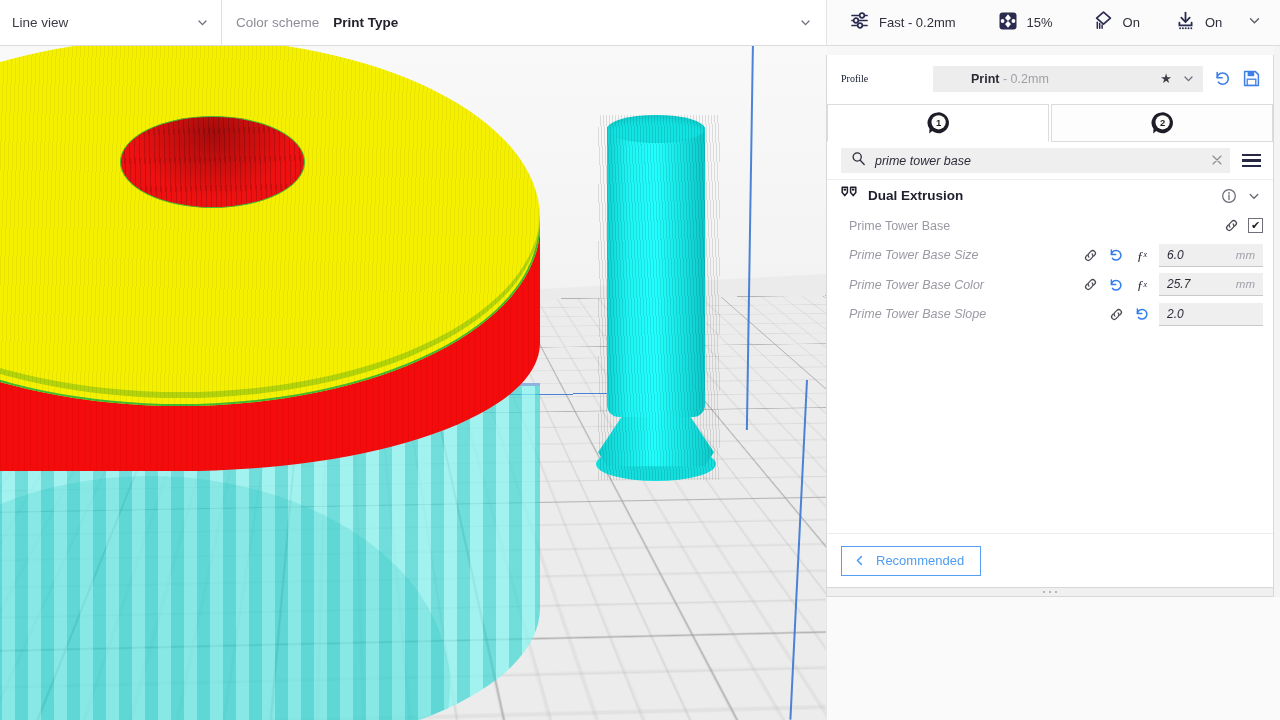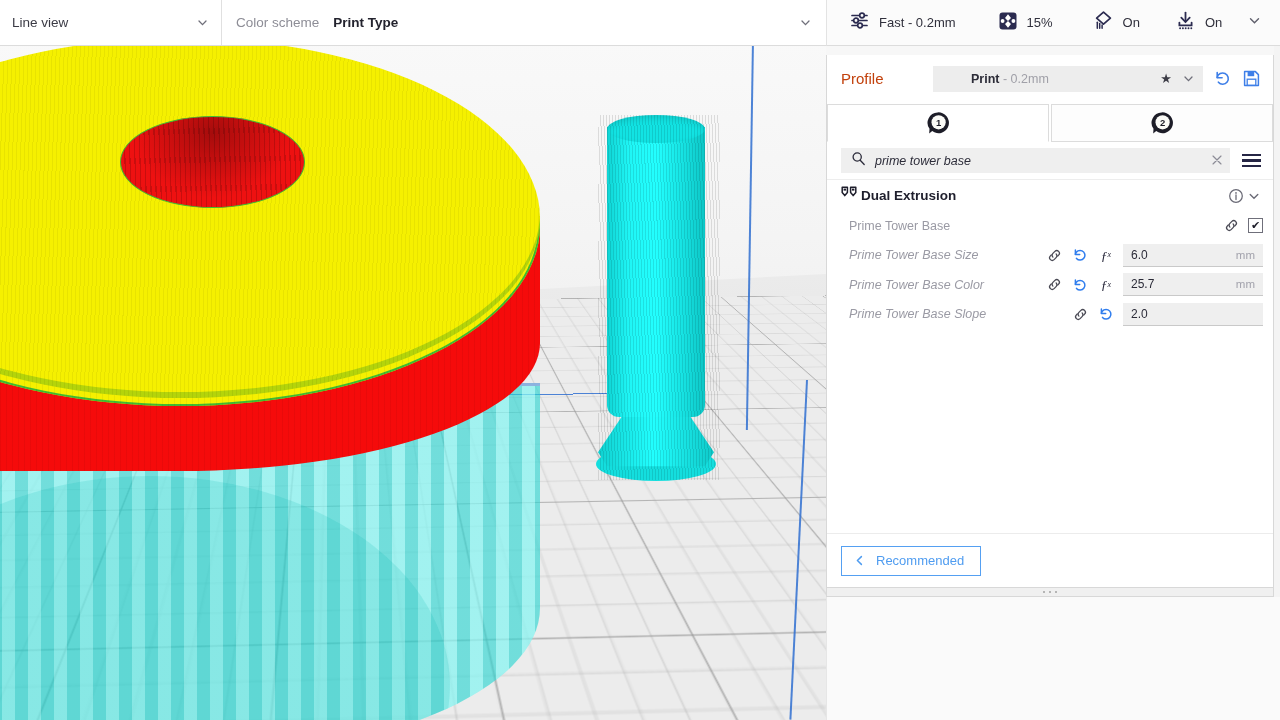--- a/index.html
+++ b/index.html
@@ -195,21 +195,21 @@
   .ps-header {
     height:36px; display:flex; align-items:center; padding:0 12px 0 14px;
     border-bottom:1px solid #e4e4e4;
   }
   .ps-title { font-size:13.5px; color:#23232e; flex:1; }
   .ps-close { color:#6a6a74; font-size:15px; cursor:pointer; line-height:1; padding:3px; }
 
   .ps-profile-row {
     height:47px; display:flex; align-items:center; padding:0 12px 0 14px; gap:10px;
   }
-  .ps-profile-label { font-size:15px; color:#c2410c; width:82px; }
+  .ps-profile-label { font-size:10px; color:#0f172a; width:82px;font-family:Liberation Serif, serif; }
   .profile-box {
     flex:1; height:26px; background:#ededed; display:flex; align-items:center;
     padding:0 8px 0 0; cursor:pointer;
   }
   .profile-text { flex:1; padding-left:38px; font-size:12.5px; }
   .profile-text .strong { color:#2c2c38; font-weight:600; }
   .profile-text .dim { color:#a0a0a8; }
   .star { color:#3c3c46; font-size:13px; margin-right:10px; }
   .icon-btn { cursor:pointer; display:flex; align-items:center; }
   .blue-ic { color:#3e7fe8; }
@@ -233,40 +233,40 @@
   .search-input-txt {
     flex:1; font-size:12.5px; font-style:italic; color:#2d2d3a;
   }
   .search-clear { color:#8c8c96; font-size:13px; cursor:pointer; line-height:1; }
   .hamburger { cursor:pointer; display:flex; flex-direction:column; gap:3px; padding:2px; }
   .hamburger i { display:block; width:19px; height:2.4px; background:#262645; }
 
   
   .cat-row {
     display:flex; align-items:center; height:32px; padding:0 12px 0 14px;
-    border-top:1px solid #ededed; gap:3px; cursor:pointer;
+    border-top:1px solid #ededed; gap:10px; cursor:pointer;
   }
   .cat-title { font-size:13.5px; font-weight:700; color:#1e1e2c; flex:1; }
   .cat-info, .cat-chev { color:#6a6a76; cursor:pointer; display:flex; }
 
   
   .set-list { flex:1; overflow:hidden; }
   .set-row { display:flex; align-items:center; height:29.5px; padding:0 10px 0 22px; }
   .set-label { font-size:12.5px; color:#9a9aa4; font-style:italic; flex:1; }
   .set-label.plain { font-style:normal; }
   .ctl-slot { width:26px; display:flex; align-items:center; justify-content:center; }
   .link-ic   { color:#4a4a55; cursor:pointer; display:flex; }
   .revert-ic { color:#2f7dee; cursor:pointer; display:flex; }
   .fx-ic {
     color:#27273a; font-size:13.5px; font-family:"Liberation Serif", serif;
     font-style:italic; cursor:pointer; line-height:1;
   }
   .val-field {
-    width:140px; height:23px; background:#efefef; border-bottom:1px solid #c9c9c9;
-    display:flex; align-items:center; padding:0 8px; margin-left:4px; cursor:text;
+    width:104px; height:23px; background:#efefef; border-bottom:1px solid #c9c9c9;
+    display:flex; align-items:center; padding:0 8px; margin-left:4px; cursor:text;font-style:italic;
   }
   .val-num  { flex:1; font-size:12px; color:#2b2b38; }
   .val-unit { font-size:11.5px; color:#a2a2ac; }
   .chk {
     width:15px; height:15px; border:1px solid #6f6f7a; background:#fff;
     display:flex; align-items:center; justify-content:center;
     font-size:11px; color:#1c1c28; margin-left:4px; cursor:pointer; line-height:1;
   }
 
   

